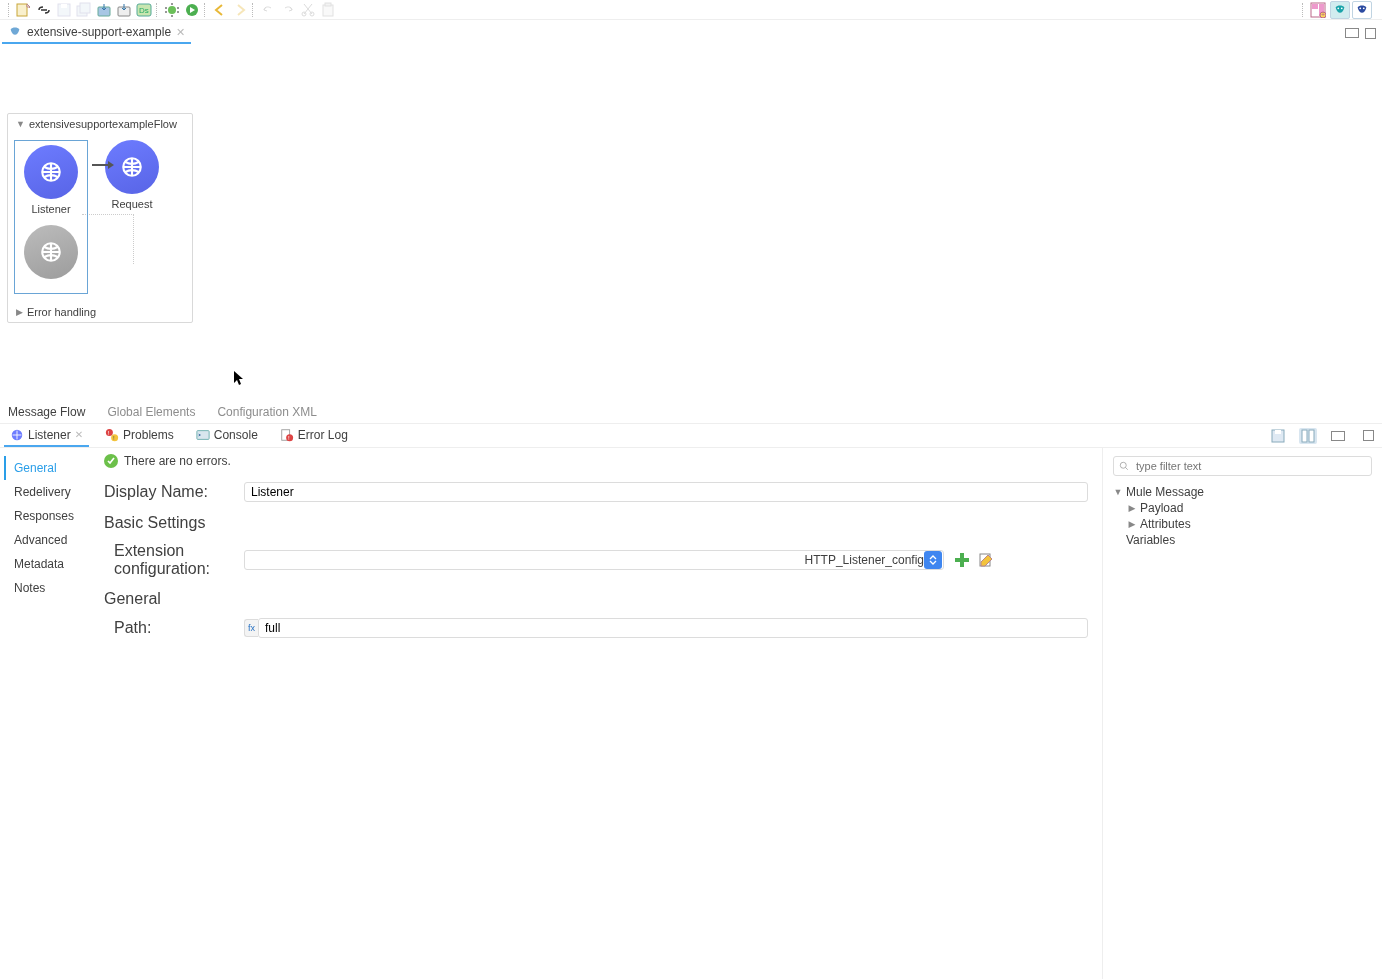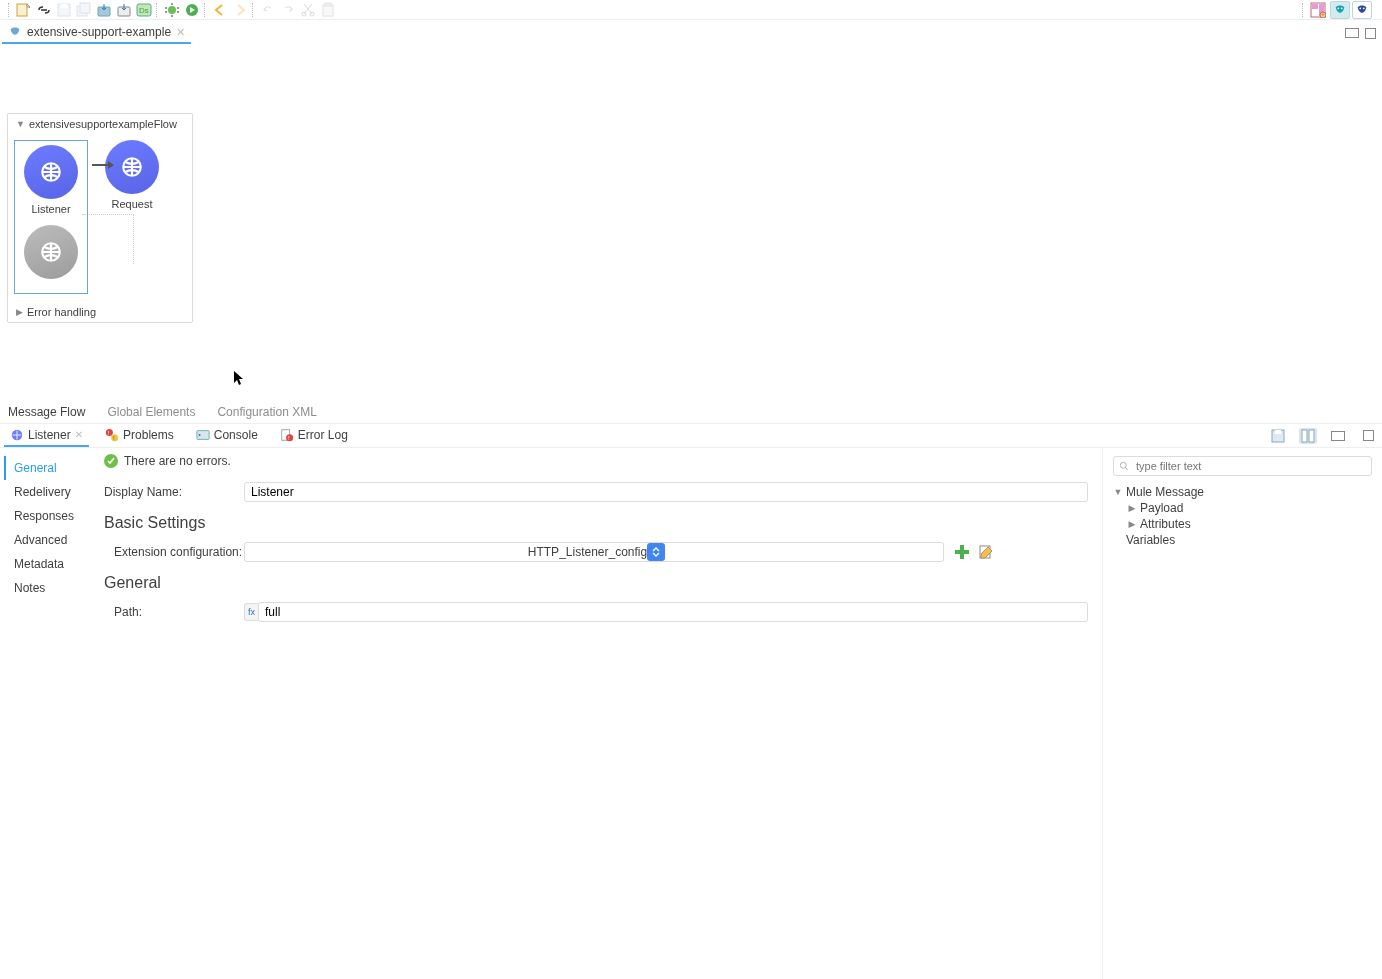--- a/index.html
+++ b/index.html
@@ -190,34 +190,34 @@
   .status{
     display:flex;align-items:center;gap:6px;
     font-size:12px;color:var(--text);
     margin-bottom:14px;
   }
   .status .ok{
     width:14px;height:14px;border-radius:50%;
     background:#6cc04a;display:flex;align-items:center;justify-content:center;
   }
   .formrow{display:flex;align-items:center;margin-bottom:12px;}
-  .formrow label{width:140px;font-size:12px;color:var(--text);}
+  .formrow label{width:140px;font-size:16px;color:var(--text);}
   .formrow input[type=text],
   .formrow .select{
     flex:1;
     font-size:12px;
     height:20px;
     border:1px solid var(--border);
     border-radius:3px;
     padding:1px 6px;
     background:var(--field-bg);
   }
   .section-title{font-size:16px;color:var(--text);margin:8px 0 10px 0;}
   .select{
-    display:flex;align-items:center;justify-content:center;
+    display:flex;align-items:center;justify-content:flex-end;
     position:relative;
   }
   .select .caret{
     width:18px;height:18px;background:#3f86f0;border-radius:3px;margin-right:-5px;
     display:flex;align-items:center;justify-content:center;
   }
   .select .caret svg{width:10px;height:10px;stroke:#fff;fill:#fff;}
   .cfg-actions{display:flex;gap:8px;margin-left:10px;}
   .iconbtn{width:16px;height:16px;cursor:pointer;}
   .pathwrap{display:flex;align-items:center;flex:1;border-radius:6px;}

